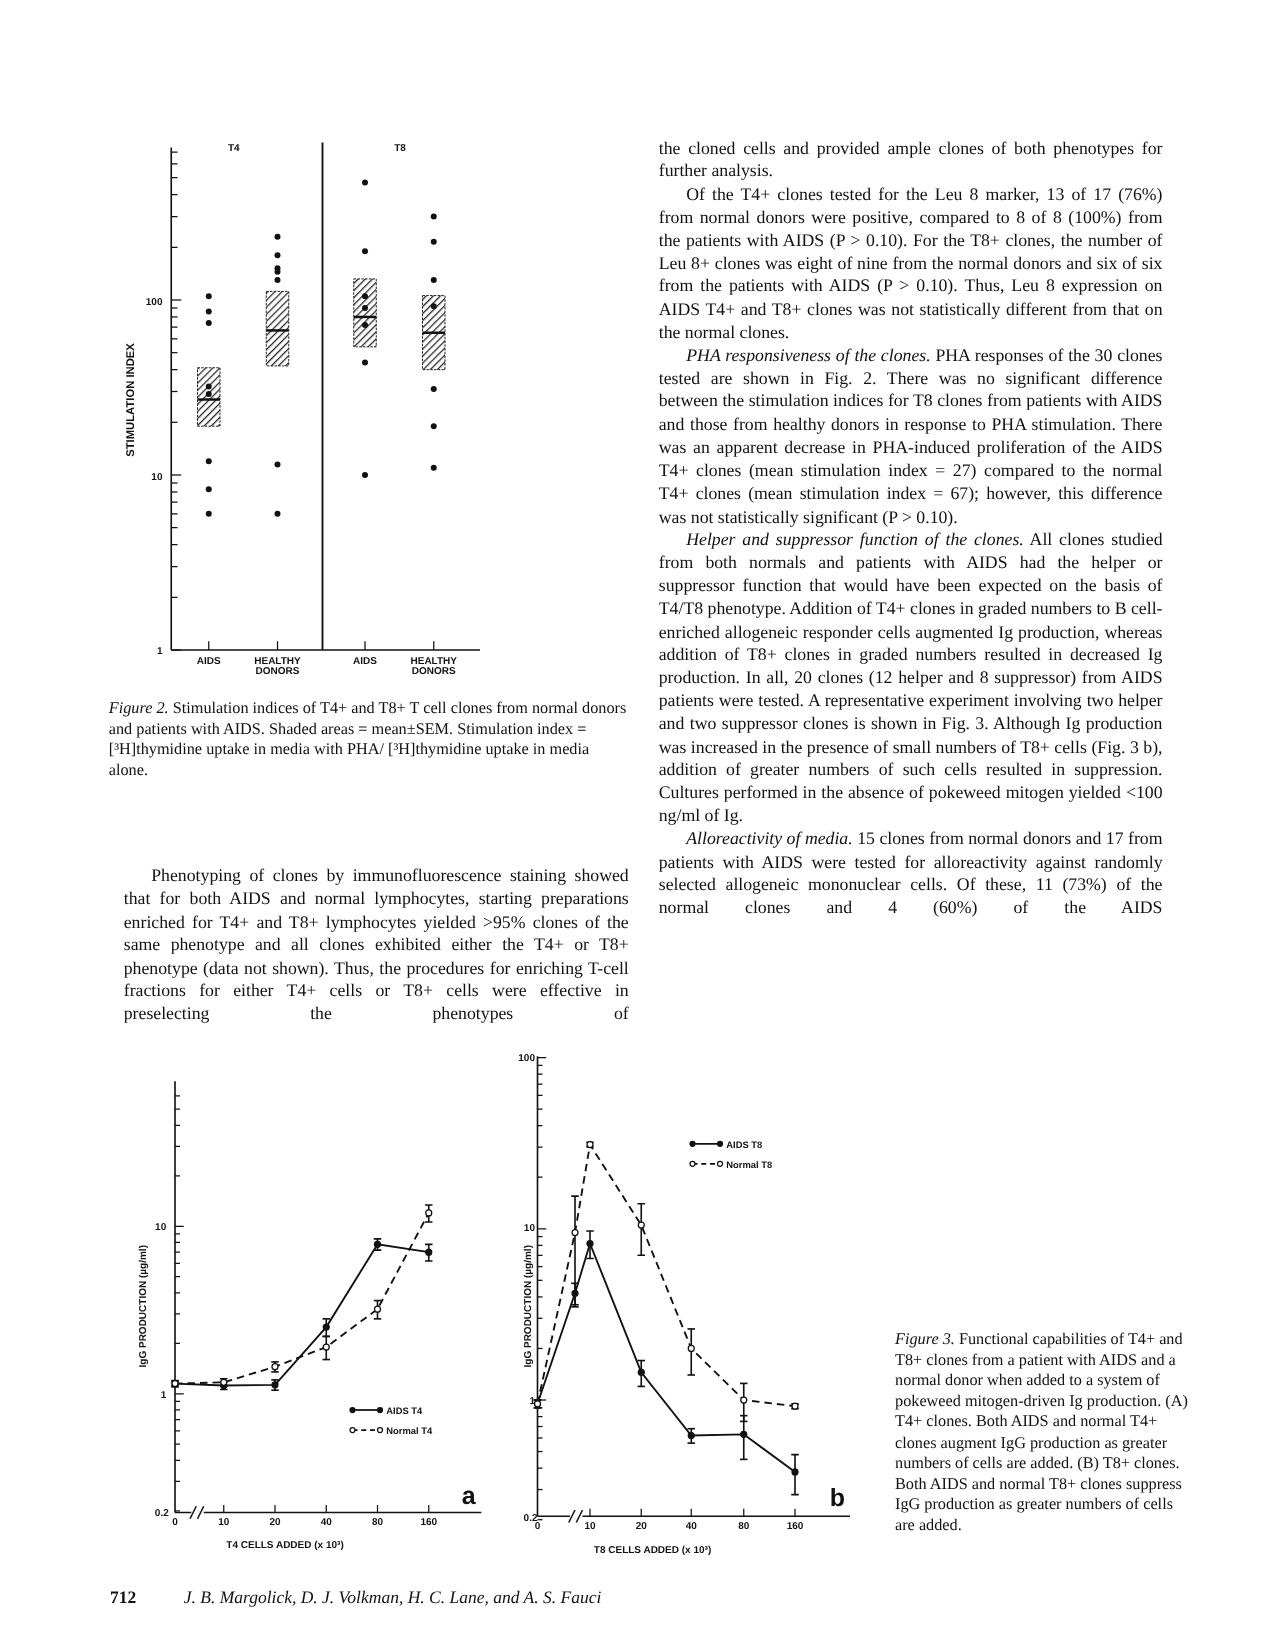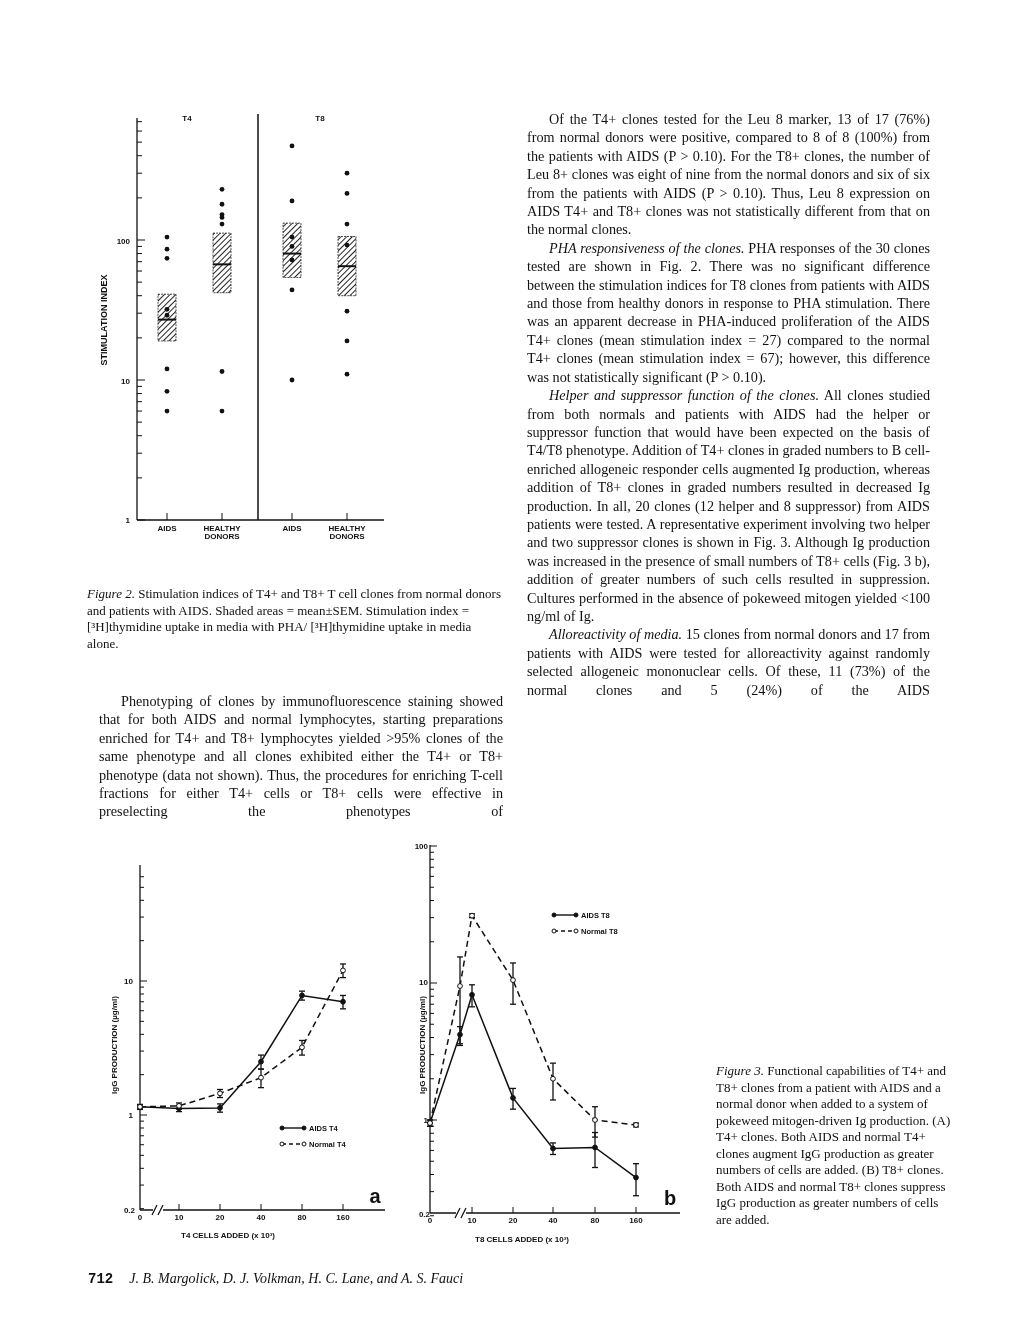--- a/index.html
+++ b/index.html
@@ -6,21 +6,21 @@
   body{width:1020px;height:1320px;position:relative;overflow:hidden;font-family:"Liberation Serif","DejaVu Serif",serif;color:#111;}
   .abs{position:absolute;}
   .col{font-size:14.2px;line-height:18.4px;text-align:justify;}
   .col p{margin:0;text-indent:22px;}
   .col p.noind{text-indent:0;}
   .col p:last-child{text-align-last:justify;}
   .cap{font-size:13px;line-height:16.5px;}
   .cap i{font-style:italic;}
   svg text{font-family:"Liberation Sans","DejaVu Sans",sans-serif;font-weight:bold;fill:#111;}
   .footer{font-size:14px;}
-  .footer .pg{font-family:Liberation Mono, monospace;font-weight:bold;margin-right:16px;}
+  .footer .pg{font-family:Liberation Serif, serif;font-weight:bold;margin-right:38px;}
   .footer .auth{font-style:italic;text-align:right;}
 </style>
 </head>
 <body>
 
 <svg class="abs" style="left:80px;top:100px;" width="320" height="445" viewBox="80 100 320 445">
   <defs>
     <pattern id="hatch" patternUnits="userSpaceOnUse" width="4" height="4" patternTransform="rotate(45)">
       <rect width="4" height="4" fill="#fff"></rect>
       <line x1="0" y1="0" x2="0" y2="4" stroke="#222" stroke-width="2"></line>
@@ -104,33 +104,34 @@
   <text transform="translate(107,320) rotate(-90)" font-size="9" text-anchor="middle">STIMULATION INDEX</text>
   <text x="130" y="523" font-size="8" text-anchor="end">1</text>
   <text x="130" y="384" font-size="8" text-anchor="end">10</text>
   <text x="130" y="244" font-size="8" text-anchor="end">100</text>
   <text x="167" y="531" font-size="8" text-anchor="middle">AIDS</text>
   <text x="222" y="531" font-size="8" text-anchor="middle"><tspan x="222" id="f2l1a">HEALTHY</tspan><tspan x="222" dy="8" id="f2l1b">DONORS</tspan></text>
   <text x="292" y="531" font-size="8" text-anchor="middle">AIDS</text>
   <text x="347" y="531" font-size="8" text-anchor="middle"><tspan x="347" id="f2l2a">HEALTHY</tspan><tspan x="347" dy="8" id="f2l2b">DONORS</tspan></text>
 </svg>
 
-<div class="abs cap" style="left:87px;top:558px;width:415px;margin-top:28px;">
+<div class="abs cap" style="left:87px;top:558px;width:415px;">
   <i>Figure 2.</i><span> Stimulation indices of T4+ and T8+ T cell clones from normal donors and patients with AIDS. Shaded areas = mean±SEM. Stimulation index = [³H]thymidine uptake in media with PHA/ [³H]thymidine uptake in media alone.</span>
 </div>
 
 <div class="abs col" style="left:99px;top:692px;width:404px;">
   <p>Phenotyping of clones by immunofluorescence staining showed that for both AIDS and normal lymphocytes, starting preparations enriched for T4+ and T8+ lymphocytes yielded &gt;95% clones of the same phenotype and all clones exhibited either the T4+ or T8+ phenotype (data not shown). Thus, the procedures for enriching T-cell fractions for either T4+ cells or T8+ cells were effective in preselecting the phenotypes of</p>
 </div>
 
 <div class="abs col" style="left:527px;top:110px;width:403px;">
+  <p class="noind" style="text-align-last:left">the cloned cells and provided ample clones of both phenotypes for further analysis.</p>
   <p style="text-align-last:left">Of the T4+ clones tested for the Leu 8 marker, 13 of 17 (76%) from normal donors were positive, compared to 8 of 8 (100%) from the patients with AIDS (P &gt; 0.10). For the T8+ clones, the number of Leu 8+ clones was eight of nine from the normal donors and six of six from the patients with AIDS (P &gt; 0.10). Thus, Leu 8 expression on AIDS T4+ and T8+ clones was not statistically different from that on the normal clones.</p>
   <p style="text-align-last:left"><i>PHA responsiveness of the clones.</i><span> PHA responses of the 30 clones tested are shown in Fig. 2. There was no significant difference between the stimulation indices for T8 clones from patients with AIDS and those from healthy donors in response to PHA stimulation. There was an apparent decrease in PHA-induced proliferation of the AIDS T4+ clones (mean stimulation index = 27) compared to the normal T4+ clones (mean stimulation index = 67); however, this difference was not statistically significant (P &gt; 0.10).</span></p>
   <p style="text-align-last:left"><i>Helper and suppressor function of the clones.</i><span> All clones studied from both normals and patients with AIDS had the helper or suppressor function that would have been expected on the basis of T4/T8 phenotype. Addition of T4+ clones in graded numbers to B cell-enriched allogeneic responder cells augmented Ig production, whereas addition of T8+ clones in graded numbers resulted in decreased Ig production. In all, 20 clones (12 helper and 8 suppressor) from AIDS patients were tested. A representative experiment involving two helper and two suppressor clones is shown in Fig. 3. Although Ig production was increased in the presence of small numbers of T8+ cells (Fig. 3 b), addition of greater numbers of such cells resulted in suppression. Cultures performed in the absence of pokeweed mitogen yielded &lt;100 ng/ml of Ig.</span></p>
-  <p><i>Alloreactivity of media.</i><span> 15 clones from normal donors and 17 from patients with AIDS were tested for alloreactivity against randomly selected allogeneic mononuclear cells. Of these, 11 (73%) of the normal clones and 5 (24%) of the AIDS</span></p>
+  <p><i>Alloreactivity of media.</i><span> 15 clones from normal donors and 17 from patients with AIDS were tested for alloreactivity against randomly selected allogeneic mononuclear cells. Of these, 11 (73%) of the normal clones and 4 (60%) of the AIDS</span></p>
 </div>
 
 <svg class="abs" style="left:90px;top:850px;" width="310" height="400" viewBox="90 850 310 400">
   <g id="f3a-axes">
       <line x1="140" y1="865" x2="140" y2="1210" stroke="#111" stroke-width="1.3"></line>
       <line x1="140" y1="1210" x2="385" y2="1210" stroke="#111" stroke-width="1.3"></line>
       <rect x="153" y="1207" width="10" height="6" fill="#fff" stroke="none"></rect>
       <line x1="152" y1="1215" x2="157" y2="1205" stroke="#111" stroke-width="1.2"></line>
       <line x1="158" y1="1215" x2="163" y2="1205" stroke="#111" stroke-width="1.2"></line>
       <line x1="140" y1="1208.6619805810265" x2="144" y2="1208.6619805810265" stroke="#111" stroke-width="1"></line>

